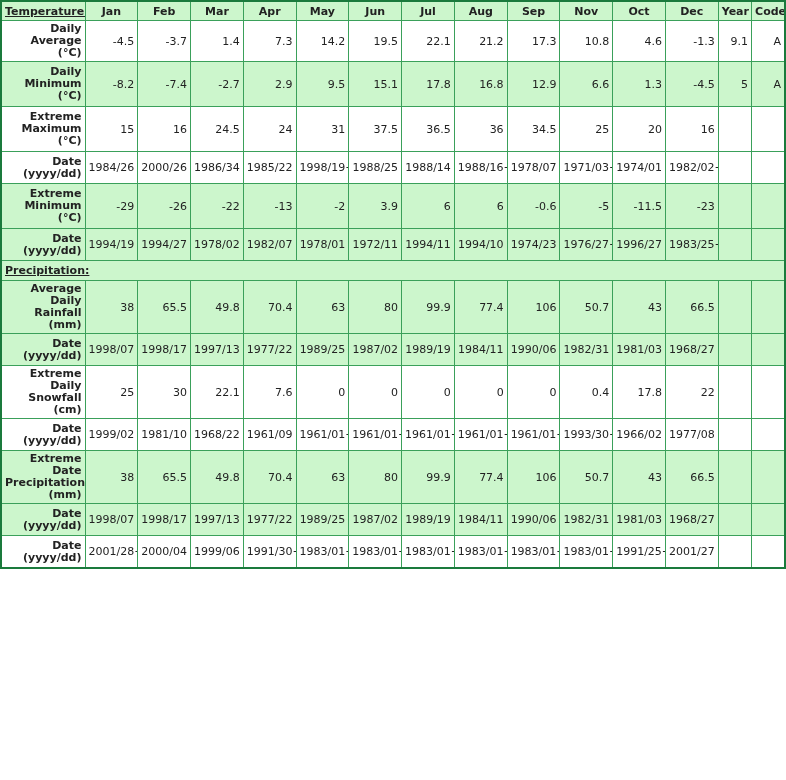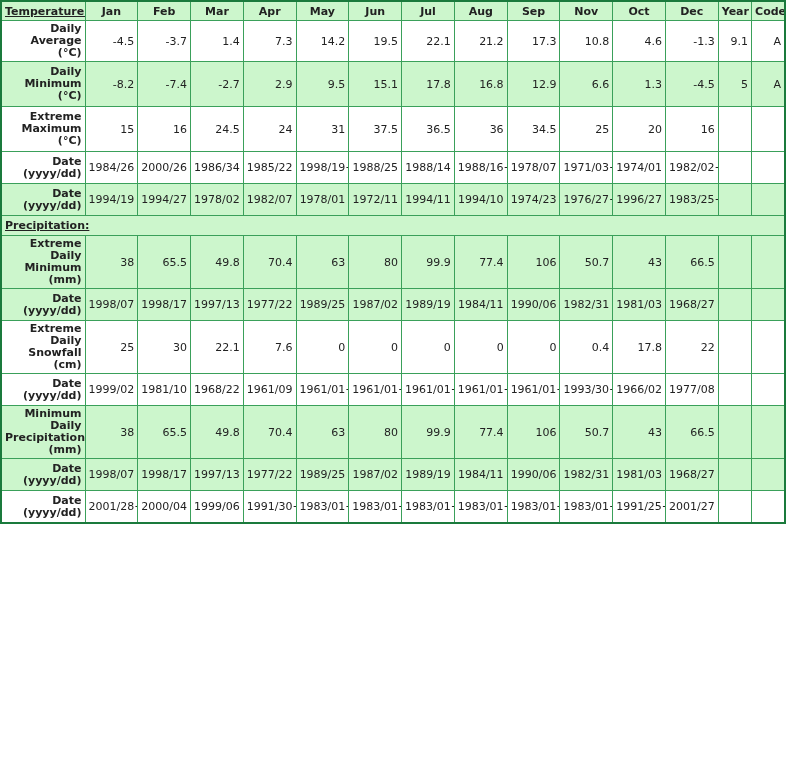--- a/index.html
+++ b/index.html
@@ -184,20 +184,37 @@
         <td class="val bold">1988/25</td>
         <td class="val">1988/14</td>
         <td class="val">1988/16+</td>
         <td class="val">1978/07</td>
         <td class="val">1971/03+</td>
         <td class="val">1974/01</td>
         <td class="val">1982/02+</td>
         <td class="val"></td>
         <td class="code"></td>
       </tr>
+      <tr class="row-green r3">
+        <td class="label">Extreme Minimum (°C)</td>
+        <td class="val bold">-29</td>
+        <td class="val">-26</td>
+        <td class="val">-22</td>
+        <td class="val">-13</td>
+        <td class="val">-2</td>
+        <td class="val">3.9</td>
+        <td class="val">6</td>
+        <td class="val">6</td>
+        <td class="val">-0.6</td>
+        <td class="val">-5</td>
+        <td class="val">-11.5</td>
+        <td class="val">-23</td>
+        <td class="val"></td>
+        <td class="code"></td>
+      </tr>
       <tr class="row-green r2">
         <td class="label">Date (yyyy/dd)</td>
         <td class="val bold">1994/19</td>
         <td class="val">1994/27</td>
         <td class="val">1978/02</td>
         <td class="val">1982/07</td>
         <td class="val">1978/01</td>
         <td class="val">1972/11</td>
         <td class="val">1994/11</td>
         <td class="val">1994/10</td>
@@ -205,21 +222,21 @@
         <td class="val">1976/27+</td>
         <td class="val">1996/27</td>
         <td class="val">1983/25+</td>
         <td class="val"></td>
         <td class="code"></td>
       </tr>
       <tr class="section sec">
         <td class="hsection" colspan="15"><span class="u">Precipitation:</span></td>
       </tr>
       <tr class="row-green r2">
-        <td class="label">Extreme Daily Minimum (mm)</td>
+        <td class="label">Average Daily Rainfall (mm)</td>
         <td class="val">38</td>
         <td class="val">65.5</td>
         <td class="val">49.8</td>
         <td class="val">70.4</td>
         <td class="val">63</td>
         <td class="val">80</td>
         <td class="val">99.9</td>
         <td class="val">77.4</td>
         <td class="val bold">106</td>
         <td class="val">50.7</td>
@@ -273,21 +290,21 @@
         <td class="val">1961/01+</td>
         <td class="val">1961/01+</td>
         <td class="val">1961/01+</td>
         <td class="val">1993/30+</td>
         <td class="val">1966/02</td>
         <td class="val">1977/08</td>
         <td class="val"></td>
         <td class="code"></td>
       </tr>
       <tr class="row-green r3">
-        <td class="label">Minimum Daily Precipitation (mm)</td>
+        <td class="label">Extreme Date Precipitation (mm)</td>
         <td class="val">38</td>
         <td class="val">65.5</td>
         <td class="val">49.8</td>
         <td class="val">70.4</td>
         <td class="val">63</td>
         <td class="val">80</td>
         <td class="val">99.9</td>
         <td class="val">77.4</td>
         <td class="val bold">106</td>
         <td class="val">50.7</td>

